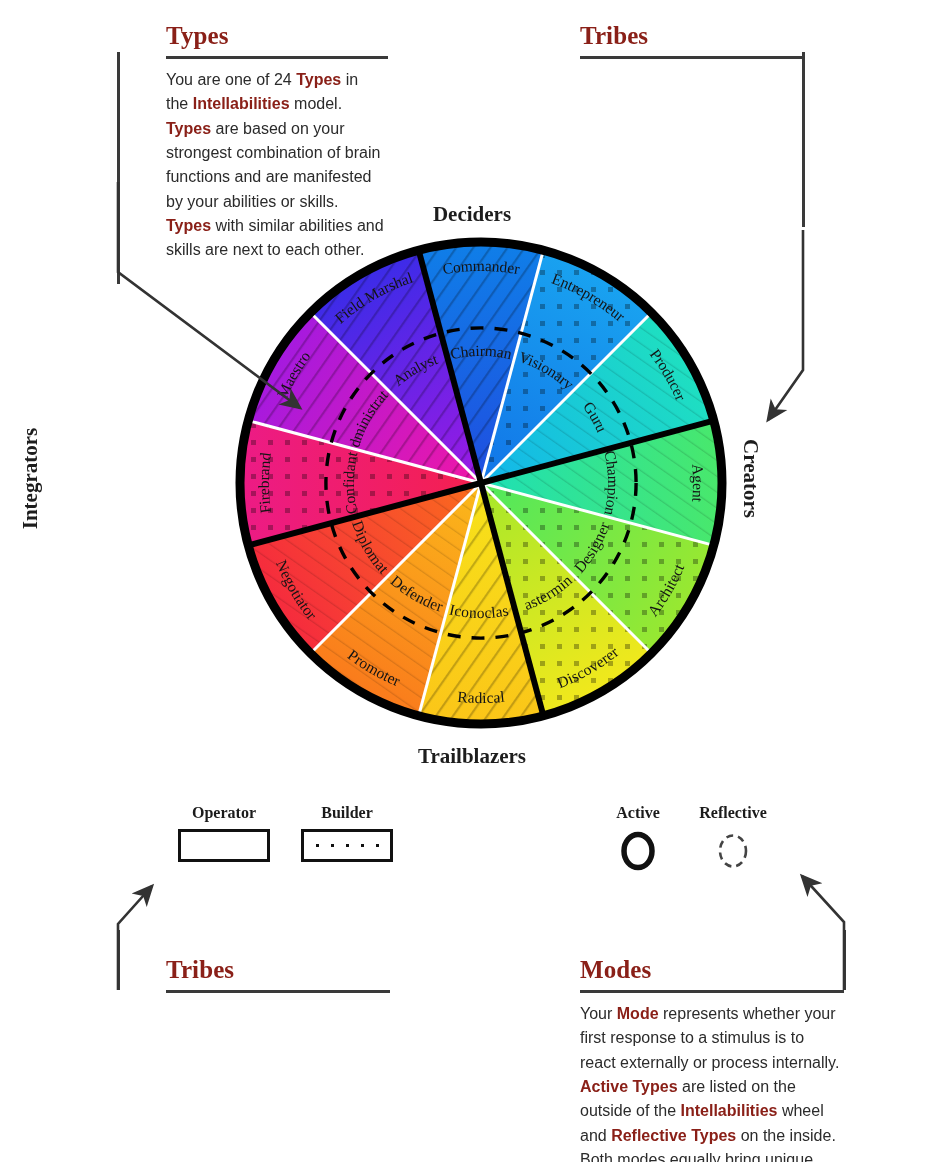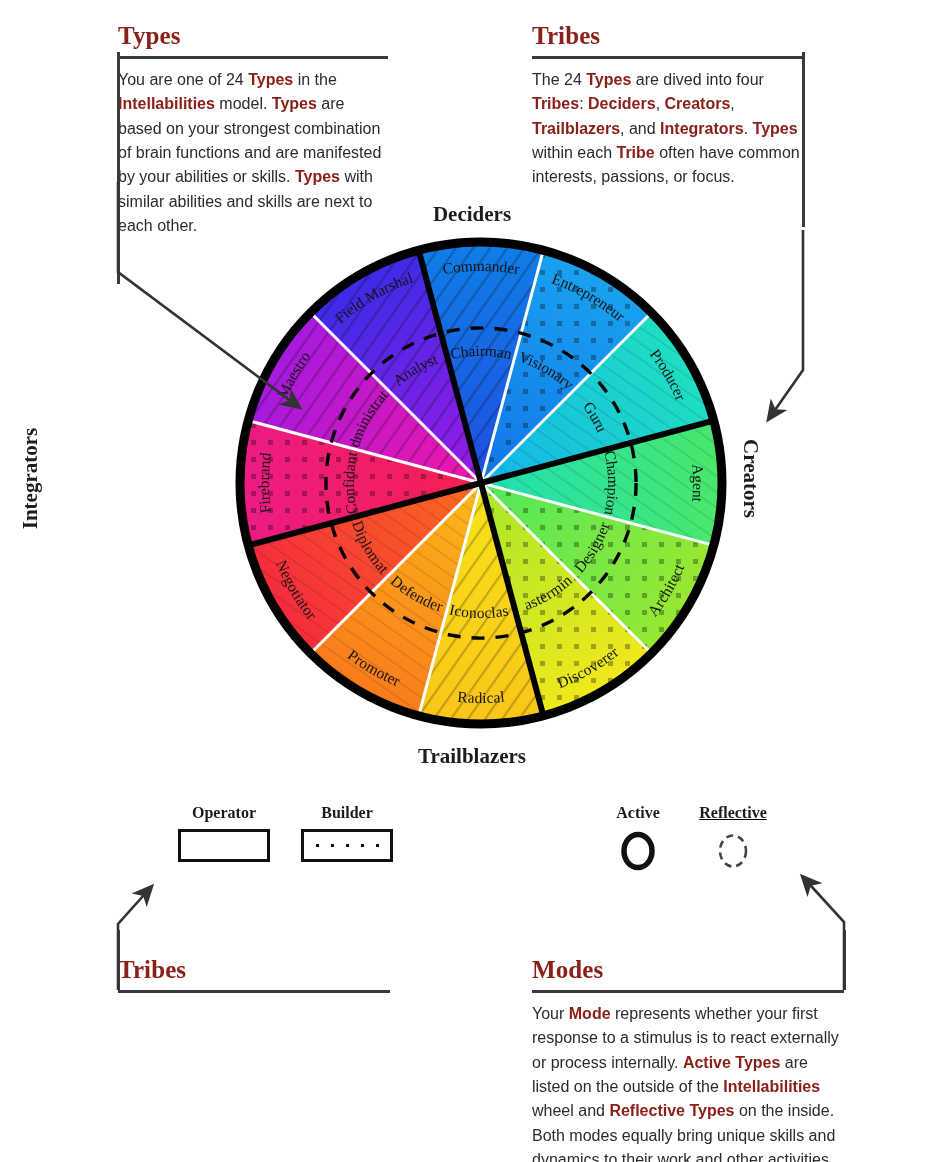--- a/index.html
+++ b/index.html
@@ -7,21 +7,21 @@
   body {
     width: 944px; height: 1162px;
     background: #ffffff;
     font-family: "Liberation Serif", serif;
     position: relative;
     overflow: hidden;
   }
   .stage { position:absolute; inset:0; }
 
   
-  .callout { position:absolute; }
+  .callout { position:absolute;padding-left:48px; }
   .callout h2 {
     margin:0 0 6px 0;
     font-family:"Liberation Serif", serif;
     font-size:25px; font-weight:bold; color:#8a2018;
     letter-spacing:0.1px;
   }
   .callout .rule { height:3px; background:#3a3a3a; width:100%; }
   .callout .body {
     font-family:"Liberation Sans", sans-serif;
     font-size:16px; line-height:1.52; color:#2b2b2b;
@@ -75,21 +75,21 @@
     content:""; position:absolute; inset:-6px;
     background-image:repeating-linear-gradient(
       -28deg, transparent 0 11px, #111 11px 14px);
   }
   .mode-shape { width:44px; height:44px; margin:0 auto; }
 
   #lg-operator  { left:178px; top:0; }
   #lg-builder   { left:301px; top:0; }
   #lg-leader    { left:424px; top:0; }
   #lg-active    { left:594px; top:0; width:88px; }
-  #lg-reflective{ left:688px; top:0; width:90px;text-decoration:underline; }
+  #lg-reflective{ left:688px; top:0; width:90px; }
 
   svg { display:block; }
   #wheel-svg { position:absolute; left:228px; top:230px; }
   #arrows-svg { position:absolute; left:0; top:0; pointer-events:none; }
 
   .type-label {
     font-family:"Liberation Serif", serif;
     font-size:15.5px; fill:#141414;
     dominant-baseline:middle;
   }
@@ -268,21 +268,20 @@
 
   <div class="callout cal-types">
     <h2>Types</h2>
     <div class="rule"></div>
     <div class="body">You are one of 24 <b>Types</b> in the <b>Intellabilities</b> model. <b>Types</b> are based on your strongest combination of brain functions and are manifested by your abilities or skills. <b>Types</b> with similar abilities and skills are next to each other.</div>
   </div>
 
   <div class="callout cal-tribes">
     <h2>Tribes</h2>
     <div class="rule"></div>
-    <div class="body">The 24 <b>Types</b> are dived into four <b>Tribes</b>: <b>Deciders</b>, <b>Creators</b>, <b>Trailblazers</b>, and <b>Integrators</b>. <b>Types</b> within each <b>Tribe</b> often have common interests, passions, or focus.</div>
   </div>
 
   <div class="callout cal-roles">
     <h2>Tribes</h2>
     <div class="rule"></div>
   </div>
 
   <div class="callout cal-modes">
     <h2>Modes</h2>
     <div class="rule"></div>

